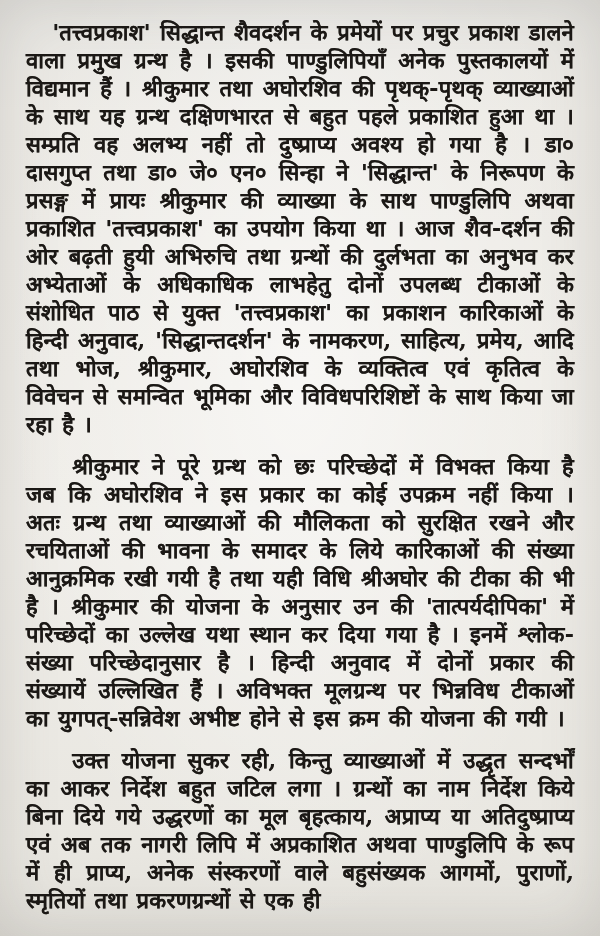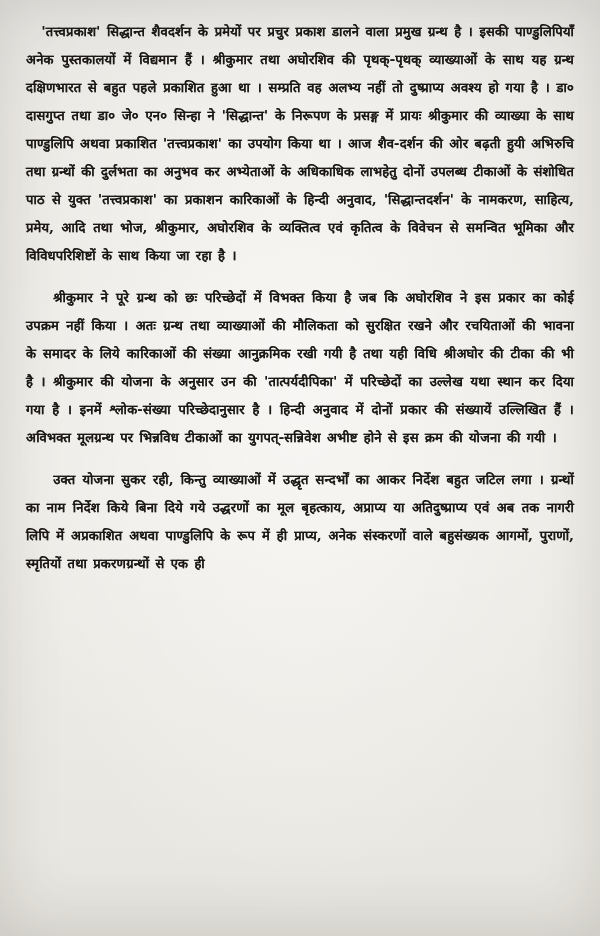--- a/index.html
+++ b/index.html
@@ -27,21 +27,21 @@
   .title {
     text-align: center;
     font-size: 36px;
     font-weight: 700;
     letter-spacing: 1px;
     margin: 6px 0 26px 0;
     color: #141210;
     text-shadow: 0 0 0.6px #141210;
   }
   .para {
-    font-size: 13px;
+    font-size: 22px;
     line-height: 28px;
     text-align: justify;
     text-justify: inter-word;
     margin: 0 0 14px 0;
     text-indent: 2.1em;
     font-weight: 600;
     letter-spacing: 0.2px;
     word-spacing: 1.5px;
     color: #1b1815;
     text-shadow: 0 0 0.5px rgba(20,18,15,0.6);

